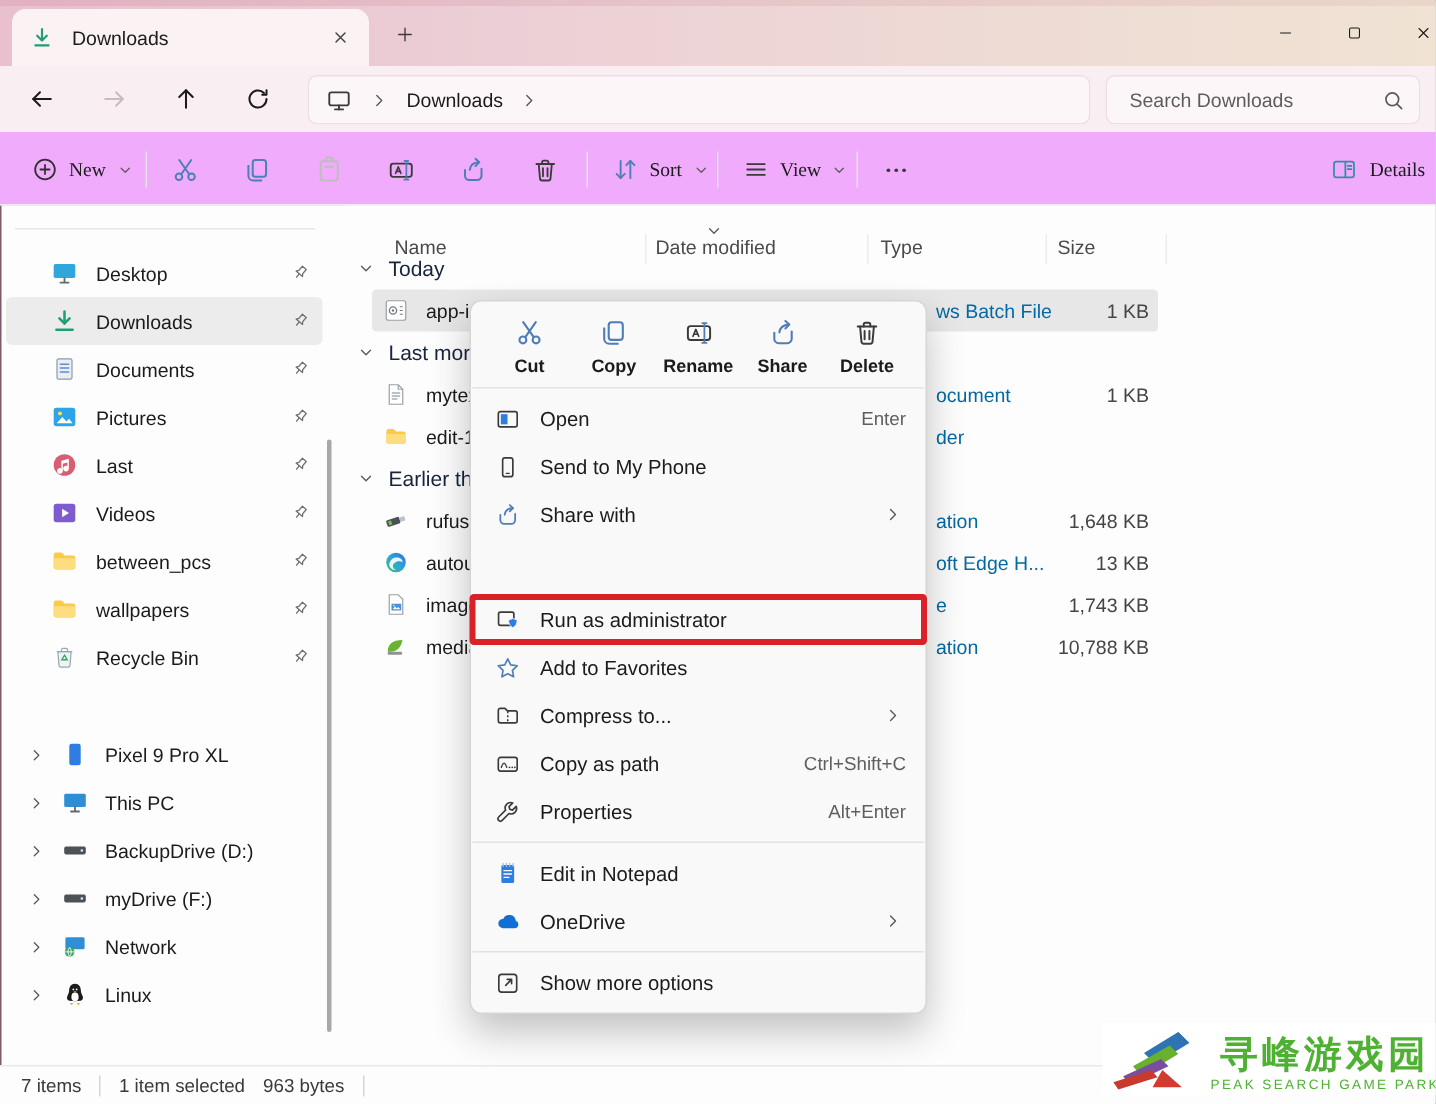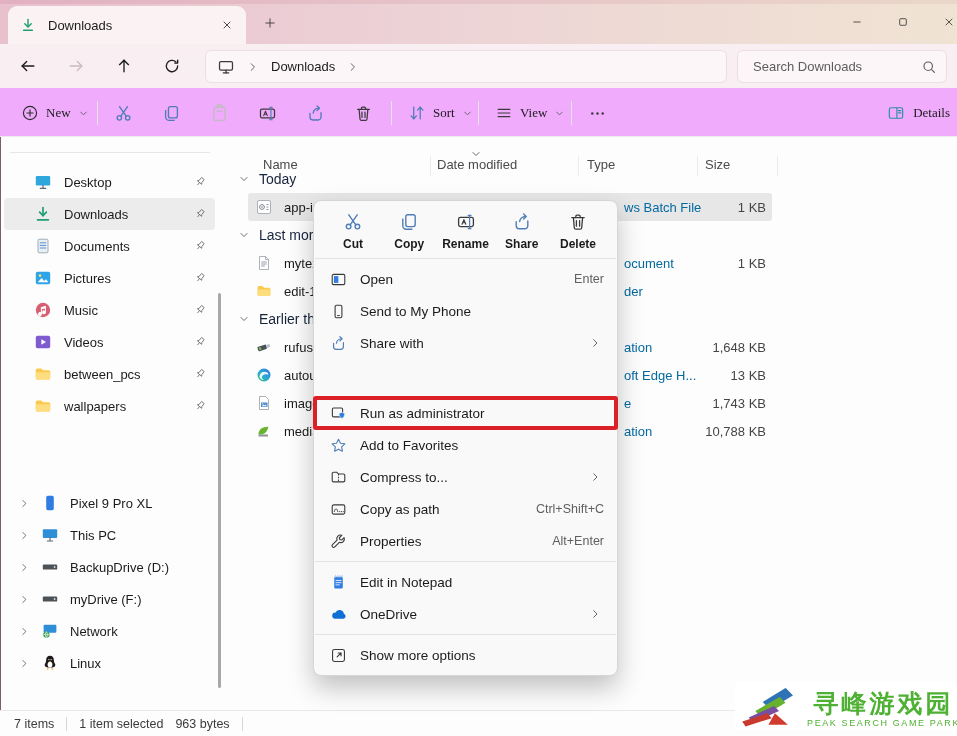--- a/index.html
+++ b/index.html
@@ -468,21 +468,21 @@
           </svg>
         </span>
       </div>
       <div class="side-item">
         <span class="ic fi">
           <svg viewBox="0 0 18 18" xmlns="http://www.w3.org/2000/svg">
             <circle cx="9" cy="9" r="7.2" fill="#d95e72"></circle>
             <path d="M11.9 4.8l-5 1.4v5.1a1.9 1.9 0 1 0 1 1.6V8.2l3-.8v2.3a1.9 1.9 0 1 0 1 1.6z" fill="#fff"></path>
           </svg>
         </span>
-        <span>Music</span>
+        <span>Last</span>
         <span class="ic pin">
           <svg viewBox="0 0 20 20" xmlns="http://www.w3.org/2000/svg">
             <g fill="none" stroke="#6e6e6e" stroke-width="1.2" stroke-linejoin="round" transform="rotate(40 10 10)">
               <path d="M7.6 3.6h4.8v5.2l1.6 2.2H6l1.6-2.2z"></path>
               <path d="M10 11v4.6"></path>
             </g>
           </svg>
         </span>
       </div>
       <div class="side-item">
@@ -520,20 +520,38 @@
         </span>
       </div>
       <div class="side-item">
         <span class="ic fi">
           <svg viewBox="0 0 18 18" xmlns="http://www.w3.org/2000/svg">
             <path d="M1.8 5a1.6 1.6 0 0 1 1.6-1.6h3.8l1.9 1.9h5.5A1.6 1.6 0 0 1 16.2 7v6a1.6 1.6 0 0 1-1.6 1.6H3.4A1.6 1.6 0 0 1 1.8 13z" fill="#fbc94d"></path>
             <path d="M1.8 7.2h14.4V13a1.6 1.6 0 0 1-1.6 1.6H3.4A1.6 1.6 0 0 1 1.8 13z" fill="#fddd7e"></path>
           </svg>
         </span>
         <span>wallpapers</span>
+        <span class="ic pin">
+          <svg viewBox="0 0 20 20" xmlns="http://www.w3.org/2000/svg">
+            <g fill="none" stroke="#6e6e6e" stroke-width="1.2" stroke-linejoin="round" transform="rotate(40 10 10)">
+              <path d="M7.6 3.6h4.8v5.2l1.6 2.2H6l1.6-2.2z"></path>
+              <path d="M10 11v4.6"></path>
+            </g>
+          </svg>
+        </span>
+      </div>
+      <div class="side-item">
+        <span class="ic fi">
+          <svg viewBox="0 0 18 18" xmlns="http://www.w3.org/2000/svg">
+            <path d="M4.6 5.4h8.8l-.7 9a1.4 1.4 0 0 1-1.4 1.3H6.7a1.4 1.4 0 0 1-1.4-1.3z" fill="#eef3f6" stroke="#9aa7b0" stroke-width=".8"></path>
+            <path d="M3.8 5.4h10.4M7 5.4V4.2a.9.9 0 0 1 .9-.9h2.2a.9.9 0 0 1 .9.9v1.2" fill="none" stroke="#9aa7b0" stroke-width=".8"></path>
+            <path d="M9 7.8l1.8 3H7.2z" fill="none" stroke="#3aa55c" stroke-width=".9"></path>
+          </svg>
+        </span>
+        <span>Recycle Bin</span>
         <span class="ic pin">
           <svg viewBox="0 0 20 20" xmlns="http://www.w3.org/2000/svg">
             <g fill="none" stroke="#6e6e6e" stroke-width="1.2" stroke-linejoin="round" transform="rotate(40 10 10)">
               <path d="M7.6 3.6h4.8v5.2l1.6 2.2H6l1.6-2.2z"></path>
               <path d="M10 11v4.6"></path>
             </g>
           </svg>
         </span>
       </div>
     </div>

